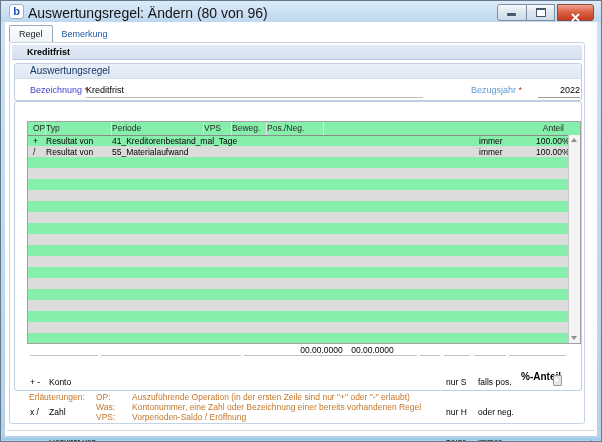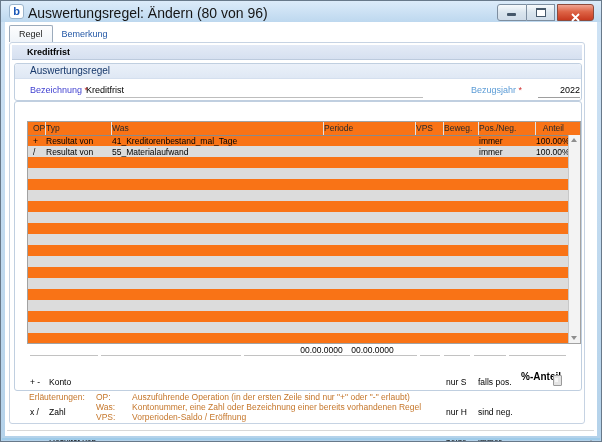--- a/index.html
+++ b/index.html
@@ -34,21 +34,21 @@
             font-size:10px;color:#17386b;line-height:14px;padding-left:15px;}
   .g1{top:20px;height:36px;}
   .g2{top:58px;height:288px;}
   
   .lbl-bez{position:absolute;left:15px;top:6px;font-size:9px;color:#3f3fd0;}
   .lbl-bj{position:absolute;left:456px;top:6px;font-size:9px;color:#5c9cd6;}
   .star{color:#d03030;}
   .fld-bez{position:absolute;left:71px;top:6px;width:337px;font-size:9px;color:#000;border-bottom:1px solid #bdbdbd;height:12px;}
   .fld-bj{position:absolute;left:523px;top:6px;width:42px;font-size:9px;color:#000;border-bottom:1px solid #9e9e9e;height:12px;text-align:right;}
   
-  .tbl{position:absolute;left:12px;top:19px;width:554px;height:223px;border:1px solid #a2a2a2;box-sizing:border-box;background:#f97316;}
+  .tbl{position:absolute;left:12px;top:19px;width:554px;height:223px;border:1px solid #a2a2a2;box-sizing:border-box;background:#86efac;}
   .thead{display:flex;height:13px;border-bottom:1px solid #8a8a8a;font-size:8.5px;color:#2a2a2a;align-items:center;}
   .trows{position:absolute;left:0;top:13px;right:0;bottom:0;overflow:hidden;}
   .trow{display:flex;height:11px;font-size:8.5px;color:#000;align-items:center;}
   .trows .trow:nth-child(even){background:#dcdcdc;}
   .c{box-sizing:border-box;white-space:nowrap;overflow:hidden;}
   .c-op{width:18px;padding-left:5px;}
   .c-typ{width:66px;}
   .c-was{width:212px;}
   .c-per{width:92px;}
   .c-vps{width:28px;}
@@ -128,21 +128,20 @@
           <span class="fld-bj">2022</span>
         </div>
       </div>
 
       <div class="group g2">
 
         <div class="tbl">
           <div class="thead">
             <div class="c c-op">OP</div>
             <div class="c c-typ">Typ</div>
-            <div class="c c-was">Was</div>
             <div class="c c-per">Periode</div>
             <div class="c c-vps">VPS</div>
             <div class="c c-bew">Beweg.</div>
             <div class="c c-pn">Pos./Neg.</div>
             <div class="c c-ant">Anteil</div>
           </div>
           <div class="trows">
             <div class="trow">
               <div class="c c-op">+</div>
               <div class="c c-typ">Resultat von</div>
@@ -212,21 +211,21 @@
           <div>Zahl</div>
           <div>Resultat von</div>
         </div>
         <div class="leg" style="left:431px;">
           <div>nur S</div>
           <div>nur H</div>
           <div>beide</div>
         </div>
         <div class="leg" style="left:463px;">
           <div>falls pos.</div>
-          <div>sind neg.</div>
+          <div>oder neg.</div>
           <div>immer</div>
         </div>
         <div class="leg-anteil">%-Anteil</div>
         <div class="anteil-icon"></div>
       </div>
 
       <div class="expl">
         <div class="expl-row">
           <span class="expl-label">Erläuterungen:</span>
           <span class="expl-key">OP:</span>

